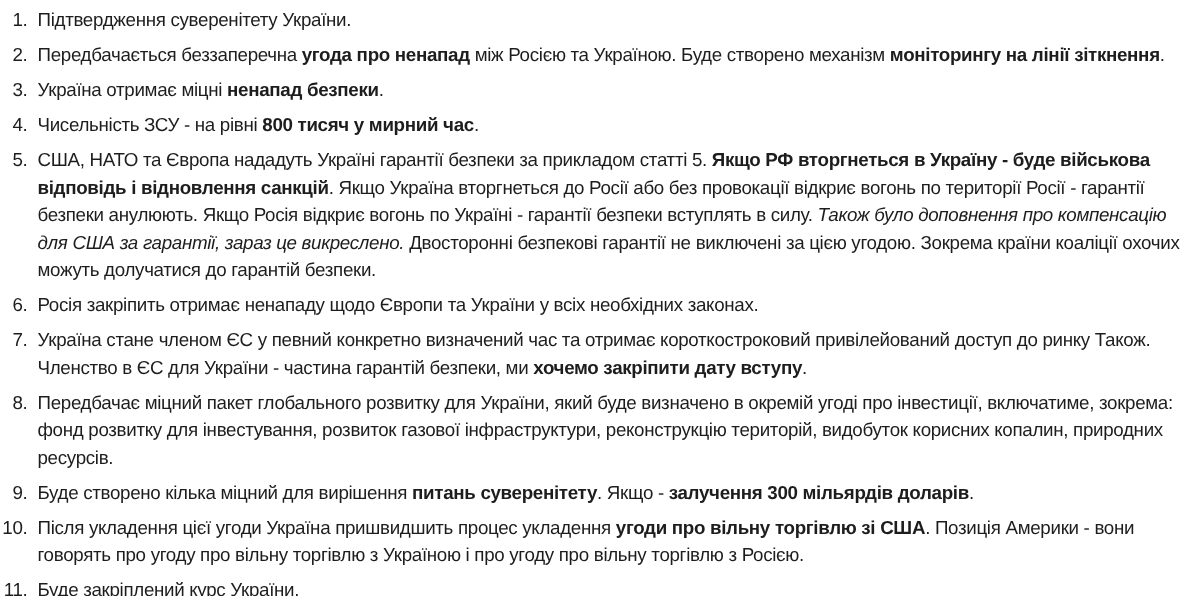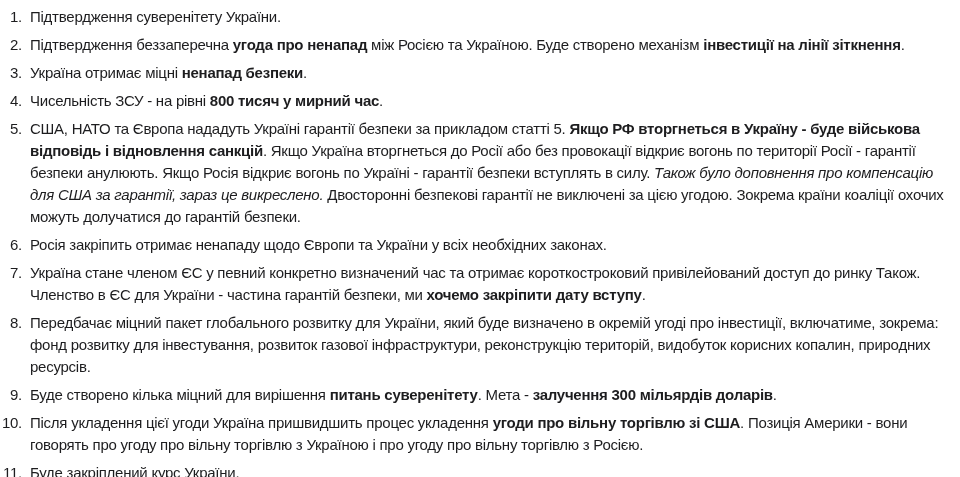--- a/index.html
+++ b/index.html
@@ -55,21 +55,21 @@
 </head>
 <body>
 
 <main class="doc" id="list-root">
     <div class="li">
       <span class="num">1.</span>
       <span class="txt"><span class="seg-normal">Підтвердження суверенітету України.</span></span>
     </div>
     <div class="li">
       <span class="num">2.</span>
-      <span class="txt"><span class="seg-normal">Підтвердження беззаперечна </span><span class="seg-bold">угода про ненапад</span><span class="seg-normal"> між Росією та Україною. Буде створено механізм </span><span class="seg-bold">інвестиції на лінії зіткнення</span><span class="seg-normal">.</span></span>
+      <span class="txt"><span class="seg-normal">Передбачається беззаперечна </span><span class="seg-bold">угода про ненапад</span><span class="seg-normal"> між Росією та Україною. Буде створено механізм </span><span class="seg-bold">моніторингу на лінії зіткнення</span><span class="seg-normal">.</span></span>
     </div>
     <div class="li">
       <span class="num">3.</span>
       <span class="txt"><span class="seg-normal">Україна отримає міцні </span><span class="seg-bold">ненапад безпеки</span><span class="seg-normal">.</span></span>
     </div>
     <div class="li">
       <span class="num">4.</span>
       <span class="txt"><span class="seg-normal">Чисельність ЗСУ - на рівні </span><span class="seg-bold">800 тисяч у мирний час</span><span class="seg-normal">.</span></span>
     </div>
     <div class="li">
@@ -83,21 +83,21 @@
     <div class="li">
       <span class="num">7.</span>
       <span class="txt"><span class="seg-normal">Україна стане членом ЄС у певний конкретно визначений час та отримає короткостроковий привілейований доступ до ринку Також. Членство в ЄС для України - частина гарантій безпеки, ми </span><span class="seg-bold">хочемо закріпити дату вступу</span><span class="seg-normal">.</span></span>
     </div>
     <div class="li">
       <span class="num">8.</span>
       <span class="txt"><span class="seg-normal">Передбачає міцний пакет глобального розвитку для України, який буде визначено в окремій угоді про інвестиції, включатиме, зокрема: фонд розвитку для інвестування, розвиток газової інфраструктури, реконструкцію територій, видобуток корисних копалин, природних ресурсів.</span></span>
     </div>
     <div class="li">
       <span class="num">9.</span>
-      <span class="txt"><span class="seg-normal">Буде створено кілька міцний для вирішення </span><span class="seg-bold">питань суверенітету</span><span class="seg-normal">. Мета - </span><span class="seg-bold">залучення 300 мільярдів доларів</span><span class="seg-normal">.</span></span>
+      <span class="txt"><span class="seg-normal">Буде створено кілька міцний для вирішення </span><span class="seg-bold">питань суверенітету</span><span class="seg-normal">. Якщо - </span><span class="seg-bold">залучення 300 мільярдів доларів</span><span class="seg-normal">.</span></span>
     </div>
     <div class="li">
       <span class="num">10.</span>
       <span class="txt"><span class="seg-normal">Після укладення цієї угоди Україна пришвидшить процес укладення </span><span class="seg-bold">угоди про вільну торгівлю зі США</span><span class="seg-normal">. Позиція Америки - вони говорять про угоду про вільну торгівлю з Україною і про угоду про вільну торгівлю з Росією.</span></span>
     </div>
     <div class="li">
       <span class="num">11.</span>
       <span class="txt"><span class="seg-normal">Буде закріплений курс України.</span></span>
     </div>
   </main>

